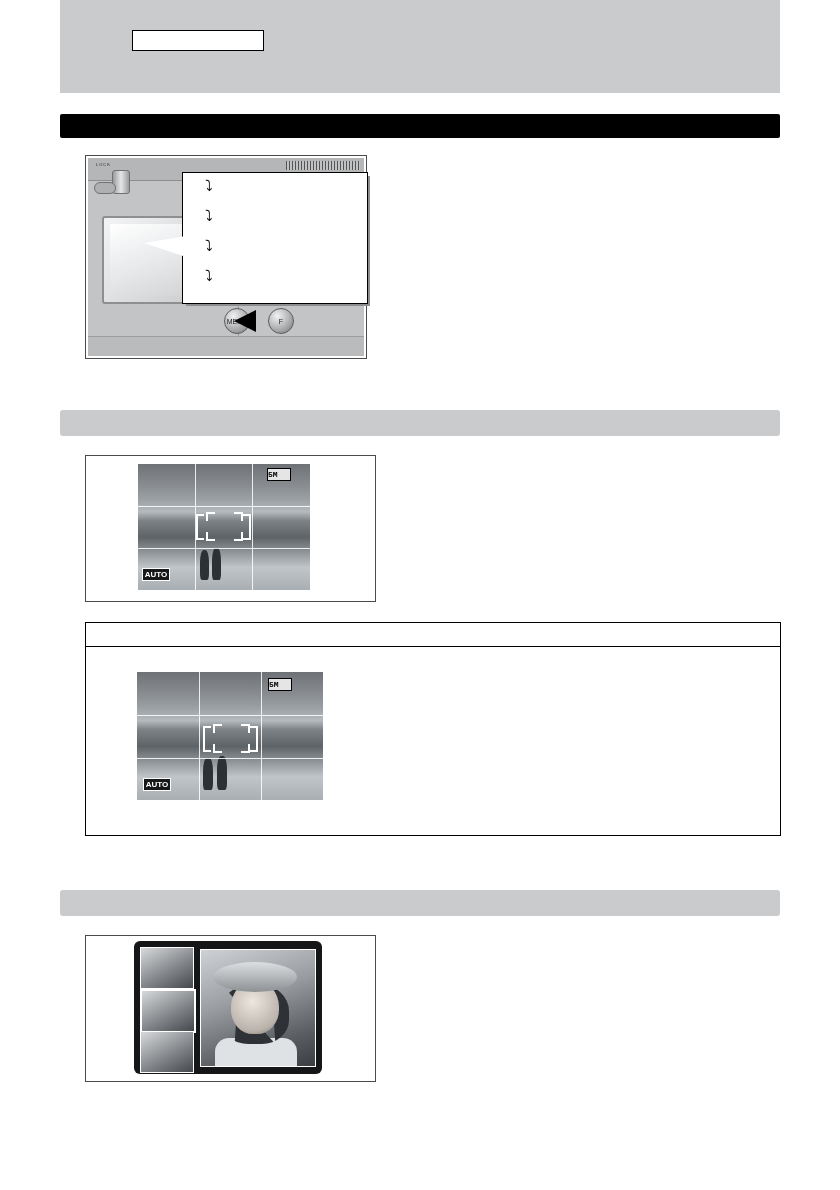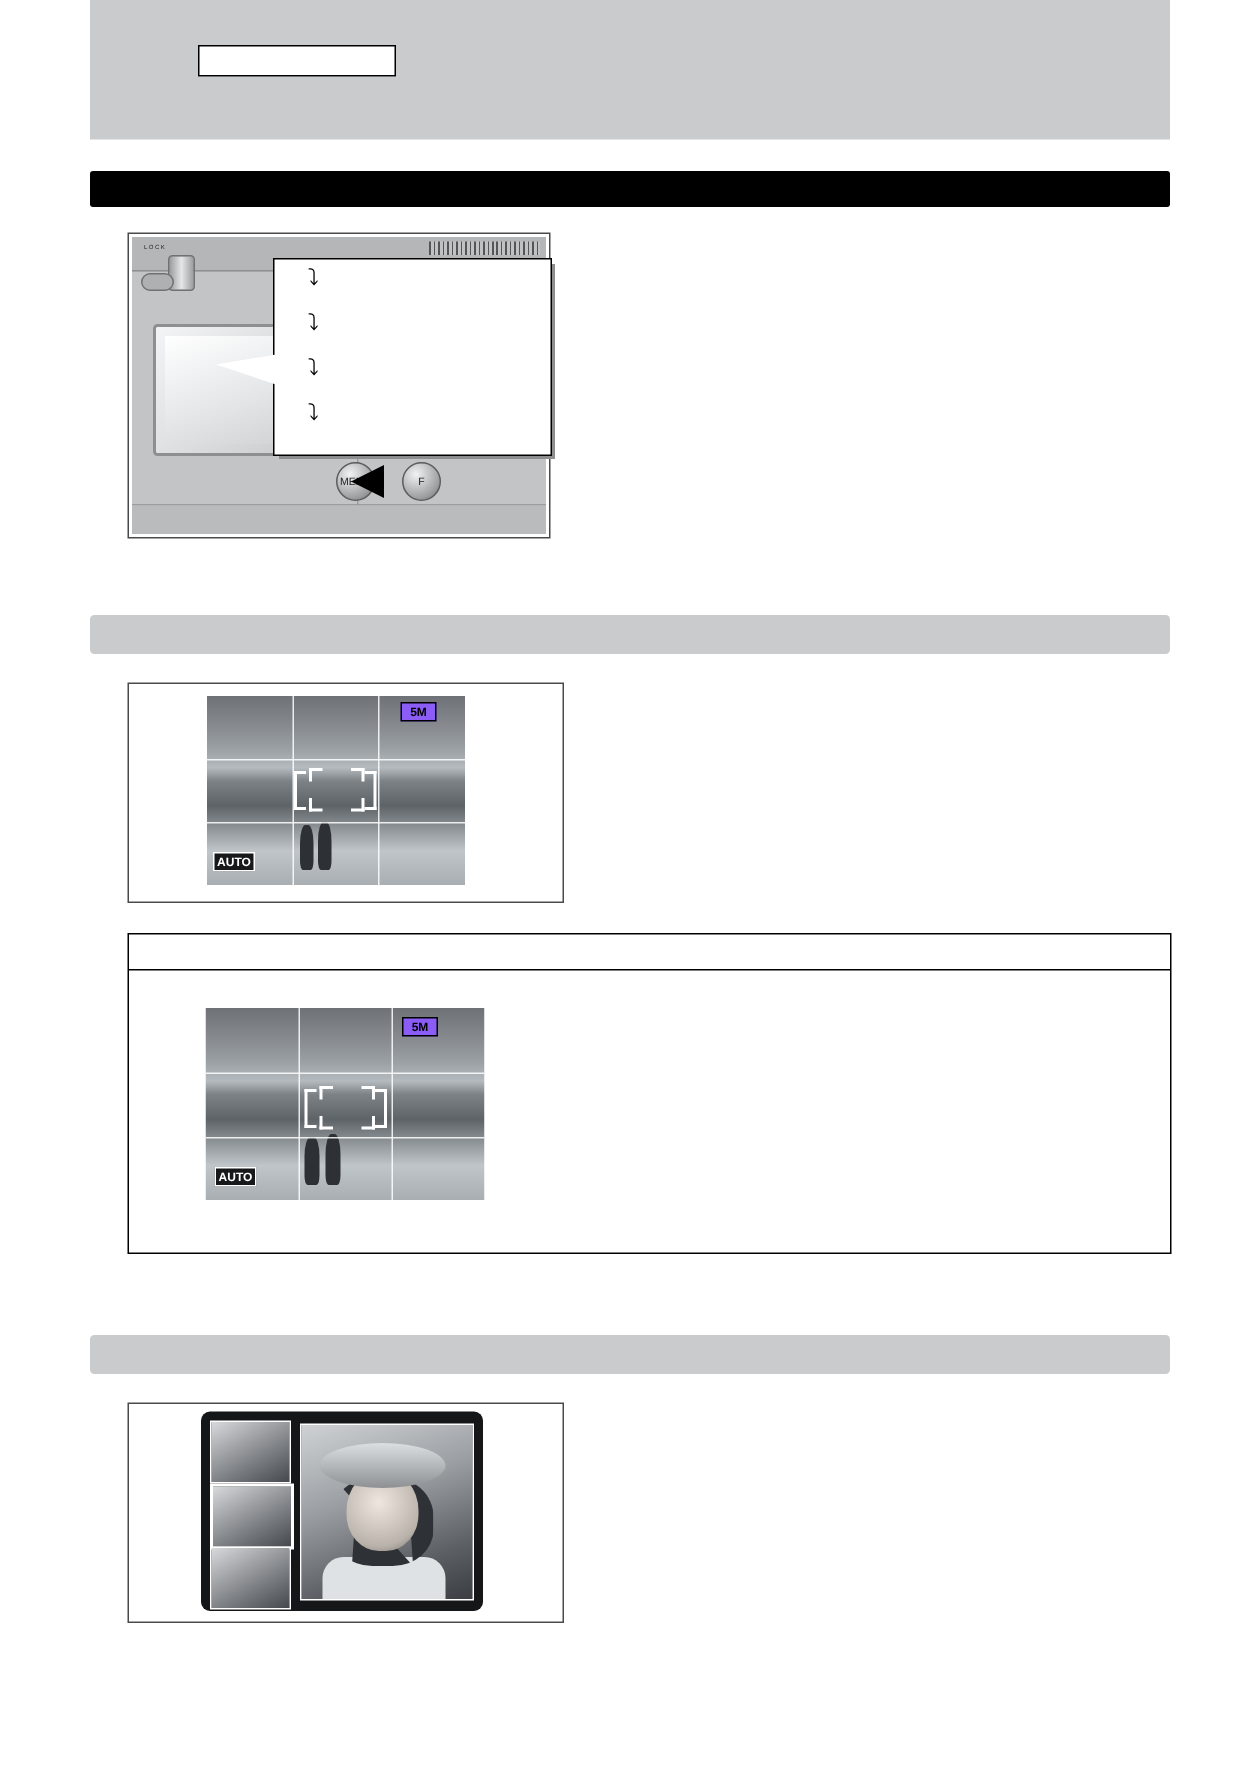--- a/index.html
+++ b/index.html
@@ -232,28 +232,27 @@
         #7d8286 45%, #5e6367 58%,
         #8f9498 70%, #c0c5c9 82%,
         #a9aeb2 100%);
   }
   .grid-line {
     position: absolute;
     background: rgba(255,255,255,0.85);
   }
   .badge {
     position: absolute;
-    background: #8b5cf6;
+    background: #e5e5e5;
     color: #000;
     font-size: 8px;
     font-weight: bold;
     line-height: 11px;
-    text-align: center;
     border: 1px solid #000;
-    font-family: Liberation Sans, sans-serif;
+    font-family: Liberation Mono, monospace;
   }
   .badge-dark {
     position: absolute;
     background: #16181a;
     color: #ffffff;
     font-size: 8px;
     font-weight: bold;
     line-height: 11px;
     text-align: center;
     border: 1px solid #ffffff;

